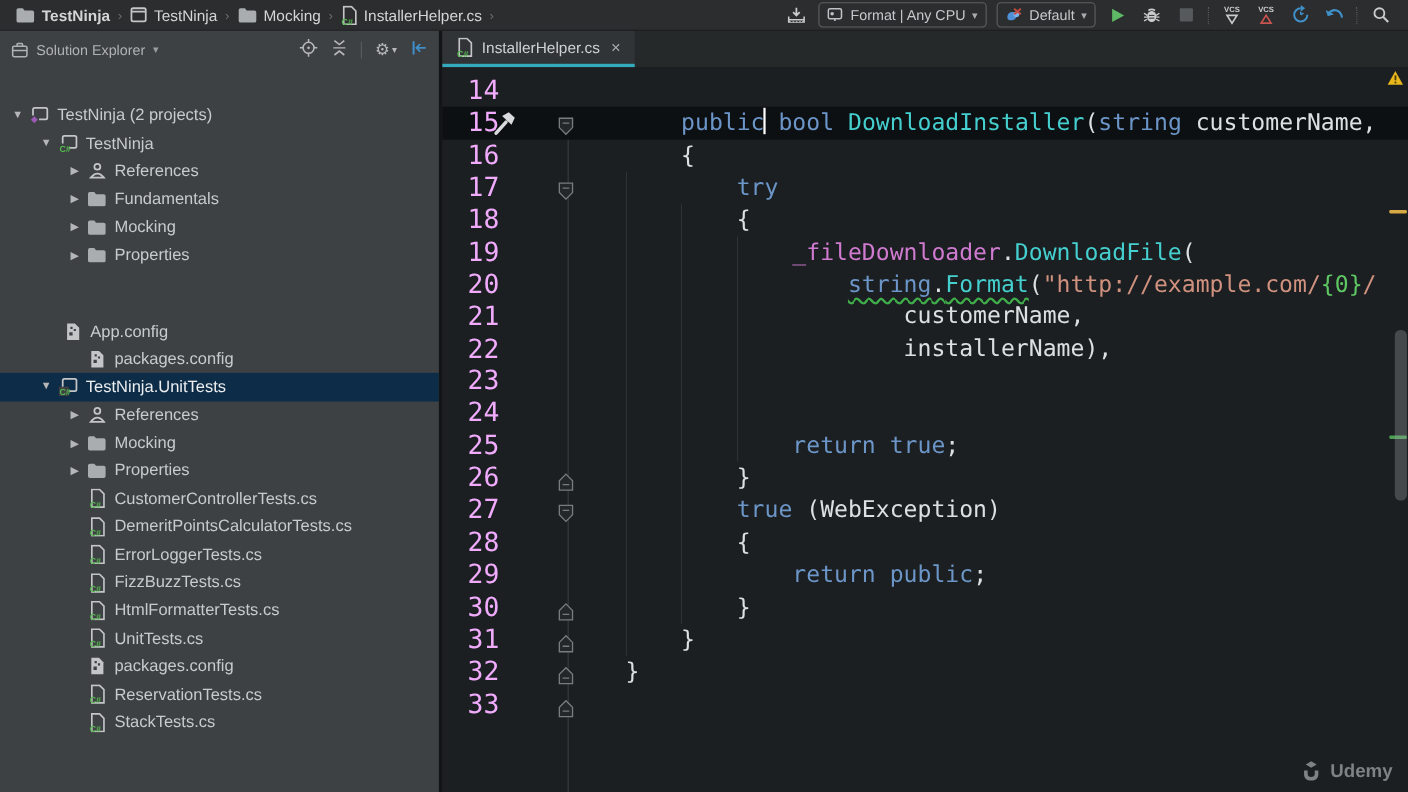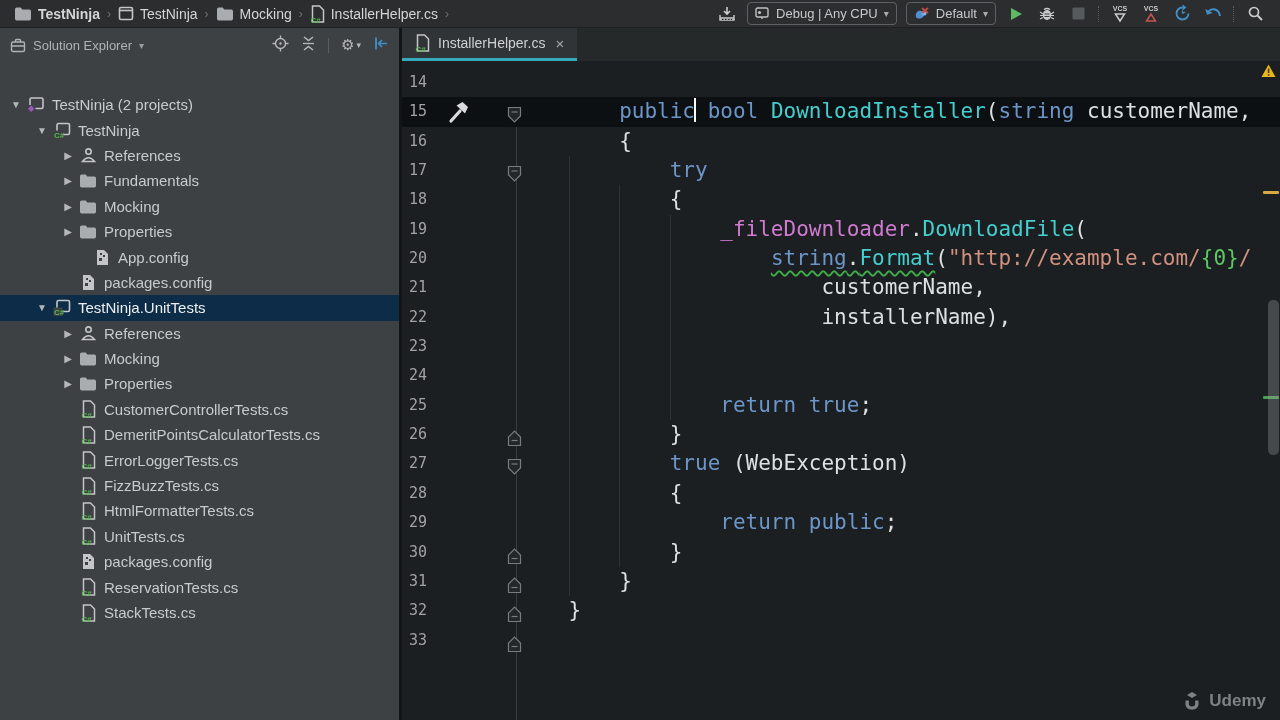--- a/index.html
+++ b/index.html
@@ -45,21 +45,21 @@
   .tabbar{height:33px;background:#26292a;display:flex;}
   .tab{display:flex;align-items:center;gap:8px;padding:0 13px;background:#313436;
        border-bottom:3px solid #35aabc;box-sizing:border-box;color:#ced1d3;font-size:14px;}
   .tab-close{color:#a9acae;font-size:15px;line-height:1;margin-left:2px;cursor:default;}
 
   .code{position:absolute;top:33px;left:0;right:0;bottom:0;
         font-family:"DejaVu Sans Mono",monospace;font-size:21px;line-height:29.35px;color:#dce0e2;}
   .code-inner{position:relative;padding-top:7px;height:100%;box-sizing:border-box;}
   .line{position:relative;height:29.35px;width:100%;}
   .line.current{background:#0d1013;}
-  .num{position:absolute;left:7px;top:0;color:#a3a3a3;font-size:15px;}
+  .num{position:absolute;left:23px;top:0;color:#f0abfc;font-size:24px;}
   .ltext{position:absolute;left:116px;top:0;white-space:pre;}
   .tok-kw{color:#6c95c8}.tok-meth{color:#45cfcf}.tok-field{color:#d07ad0}
   .tok-str{color:#d0917f}.tok-fmt{color:#5ec763}.tok-plain{color:#dce0e2}
   .squiggle{text-decoration:underline;text-decoration-style:wavy;text-decoration-color:#3fae4a;
             text-decoration-thickness:1.5px;text-underline-offset:5px;}
   .caret-bar{display:inline-block;width:2px;height:24px;background:#ffffff;vertical-align:-4px;margin:0 -1px;}
   .gut-ico{position:absolute;left:44px;top:2px;}
   .fold{position:absolute;left:105px;top:6px;}
   .fold-guide{position:absolute;left:114px;width:1px;background:#3a3d3f;top:52px;bottom:0;}
   .indent-guide{position:absolute;width:1px;background:#2e3234;}
@@ -125,21 +125,21 @@
           <path d="M2 10v5h14v-5M2 13h14" stroke="#c9cbcd" stroke-width="1.4" fill="none"></path>
           <path d="M4 14.5h1.5M7 14.5h1.5M10 14.5h1.5M13 14.5h1" stroke="#2b2d2e" stroke-width="1"></path>
         </svg>
     </span>
     <div class="combo">
       <svg width="15" height="13" viewBox="0 0 15 13">
           <rect x="1" y="1" width="12" height="9" rx="1.5" fill="none" stroke="#bfc2c4" stroke-width="1.4"></rect>
           <circle cx="4.5" cy="5.5" r="1.6" fill="#bfc2c4"></circle>
           <path d="M7 10v2" stroke="#bfc2c4" stroke-width="1.4"></path>
         </svg>
-      <span>Debug | Any CPU</span>
+      <span>Format | Any CPU</span>
       <span class="caret">▾</span>
     </div>
     <div class="combo">
       <svg width="16" height="14" viewBox="0 0 16 14">
           <path d="M2 10 C1 6 4 3 7 4 C10 5 11 8 9 10 C7 12 3 12 2 10 Z" fill="#4f8fd6"></path>
           <circle cx="10" cy="6" r="2.6" fill="#7fb2e8"></circle>
           <path d="M8 1l6 5M14 1l-6 5" stroke="#c24b42" stroke-width="1.8"></path>
         </svg>
       <span>Default</span>
       <span class="caret">▾</span>
@@ -291,21 +291,21 @@
         </div>
         <div class="tree-row" style="padding-left: 58px;">
           <span class="tree-arrow">▶</span>
           <span class="tree-ico">
             <svg width="18" height="15" viewBox="0 0 18 15">
               <path d="M1 3.2q0-1.7 1.7-1.7h4l1.6 2h7q1.7 0 1.7 1.7v7.6q0 1.7-1.7 1.7H2.7Q1 14.5 1 12.8z" fill="#a9adb0"></path>
             </svg>
           </span>
           <span class="tree-label">Properties</span>
         </div>
-        <div class="tree-row" style="padding-left: 72px;">
+        <div class="tree-row" style="padding-left: 36px; margin-top: 44px;">
           <span class="tree-arrow"></span>
           <span class="tree-ico">
             <svg width="14" height="17" viewBox="0 0 14 17">
               <path d="M2 1h7l4 4v11H2z" fill="#c3c5c7"></path>
               <path d="M4 9h3v3H4zM8 6h2v2H8zM5 4h2v2H5z" fill="#3d4143"></path>
             </svg>
           </span>
           <span class="tree-label">App.config</span>
         </div>
         <div class="tree-row" style="padding-left: 58px;">

